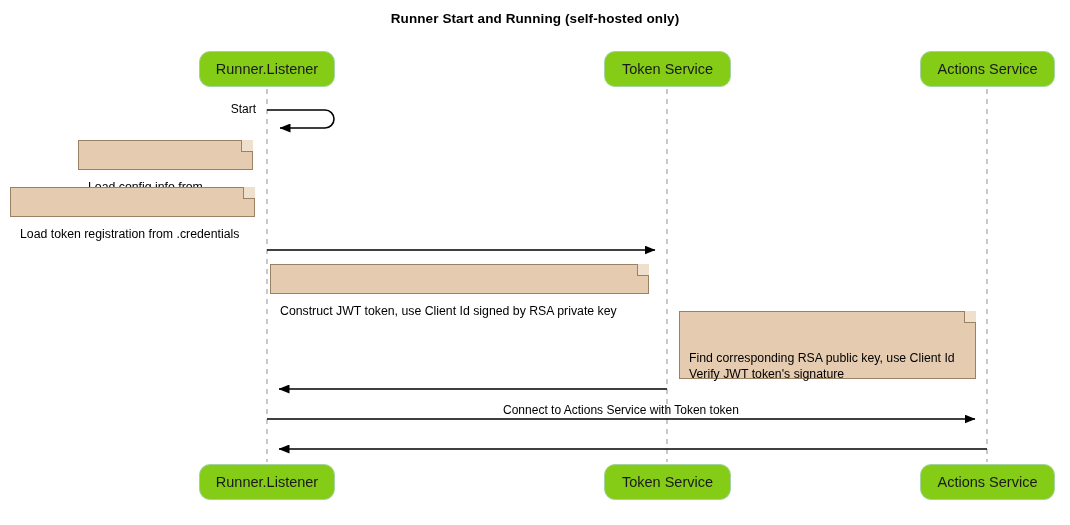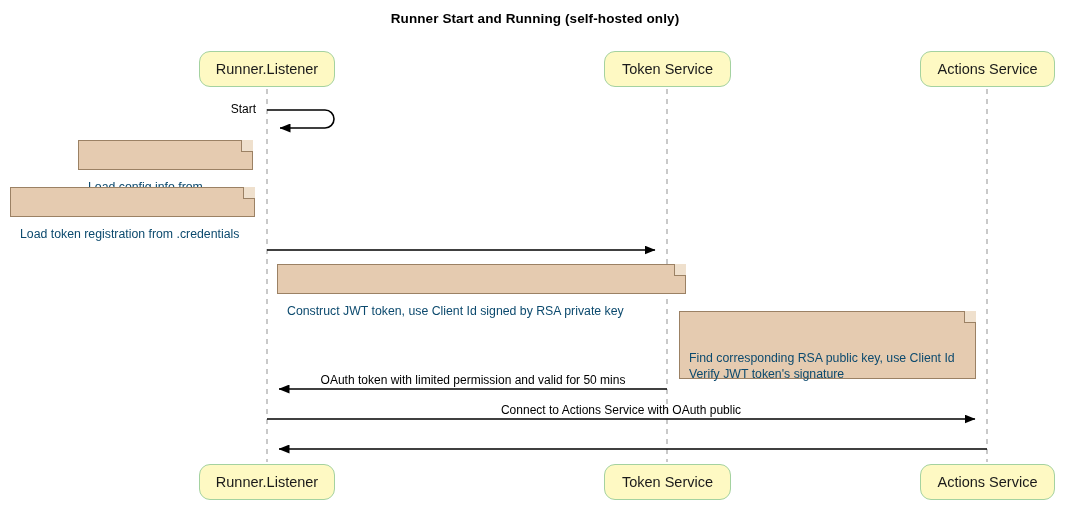--- a/index.html
+++ b/index.html
@@ -33,36 +33,36 @@
     width: 1070px;
     text-align: center;
     font-size: 13.5px;
     font-weight: bold;
     color: #000000;
     letter-spacing: 0.1px;
   }
   .participant {
     position: absolute;
     box-sizing: border-box;
-    background: #fef9c3;
+    background: #84cc16;
     border: 1px solid #a4d2a0;
     border-radius: 11px;
     color: #1a1a1a;
     font-size: 14.5px;
     display: flex;
     align-items: center;
     justify-content: center;
     white-space: nowrap;
   }
   .note {
     position: absolute;
     box-sizing: border-box;
     background: #e5cbb0;
     border: 1px solid #9b8164;
-    color: #0c4a6e;
+    color: #000000;
     font-size: 12.3px;
     line-height: 16px;
     padding: 6px 9px 6px 9px;
     white-space: pre-line;
   }
   .note .fold {
     position: absolute;
     top: -1px;
     right: -1px;
     width: 11px;
@@ -131,36 +131,35 @@
   <div class="participant" style="left:604px; top:51px; width:127px; height:36px;">Token Service</div>
   <div class="participant" style="left:920px; top:51px; width:135px; height:36px;">Actions Service</div>
 
   <div class="participant" style="left:199px; top:464px; width:136px; height:36px;">Runner.Listener</div>
   <div class="participant" style="left:604px; top:464px; width:127px; height:36px;">Token Service</div>
   <div class="participant" style="left:920px; top:464px; width:135px; height:36px;">Actions Service</div>
 
   <div class="msg-label" style="left:186px; top:102px; width:70px; text-align:right;">Start</div>
 
 
-  <div class="msg-label" style="left:279px; top:373px; width:388px;">OAuth token with limited permission and valid for 50 mins</div>
 
-  <div class="msg-label" style="left:267px; top:403px; width:708px;">Connect to Actions Service with OAuth public</div>
+  <div class="msg-label" style="left:267px; top:403px; width:708px;">Connect to Actions Service with Token token</div>
 
 
   <div class="note" style="left:78px; top:140px; width:175px; height:30px;">
     <span class="fold"></span>
     <span>Load config info from .runner</span>
   </div>
 
   <div class="note" style="left:10px; top:187px; width:245px; height:30px;">
     <span class="fold"></span>
     <span>Load token registration from .credentials</span>
   </div>
 
-  <div class="note" style="left:277px; top:264px; width:409px; height:30px;">
+  <div class="note" style="left:270px; top:264px; width:379px; height:30px;">
     <span class="fold"></span>
     <span>Construct JWT token, use Client Id signed by RSA private key</span>
   </div>
 
   <div class="note" style="left:679px; top:311px; width:297px; height:68px;">
     <span class="fold"></span>
     <span>Find corresponding RSA public key, use Client Id
 Verify JWT token's signature</span>
   </div>
 

